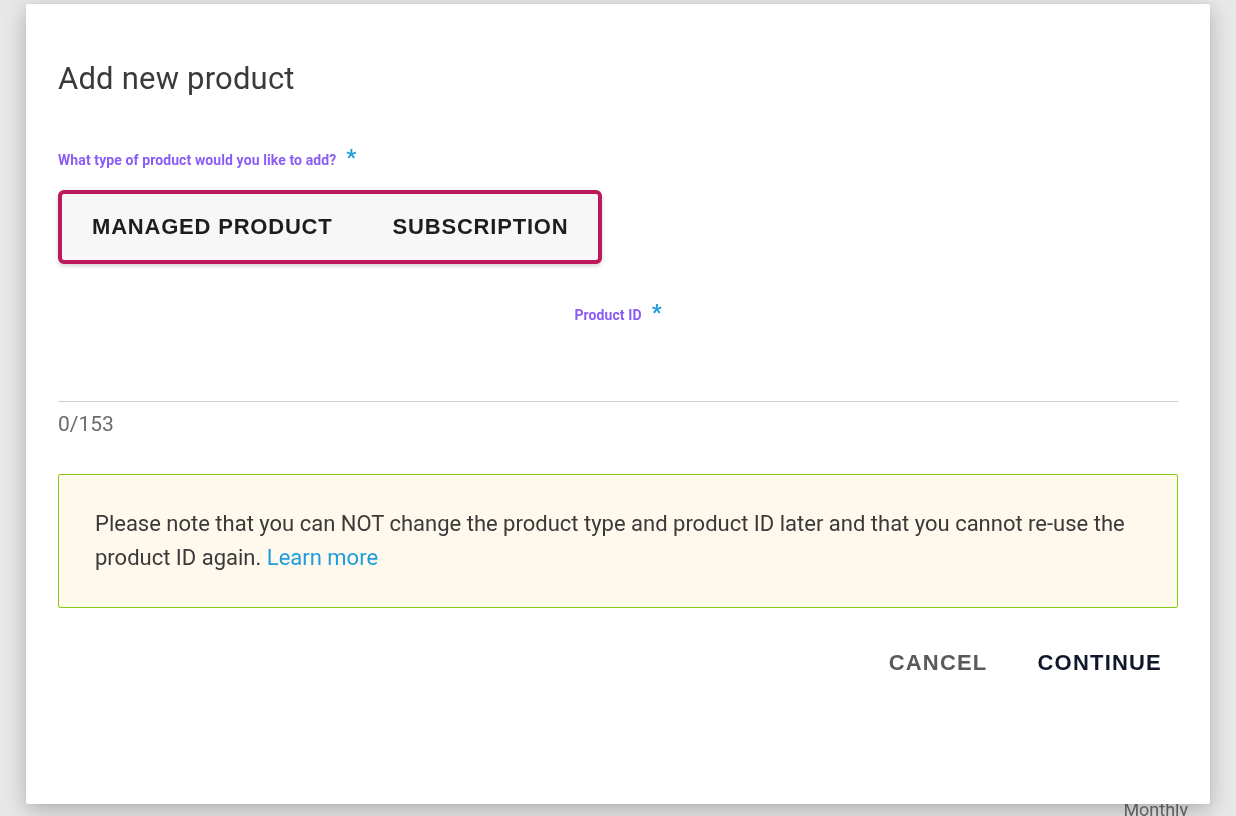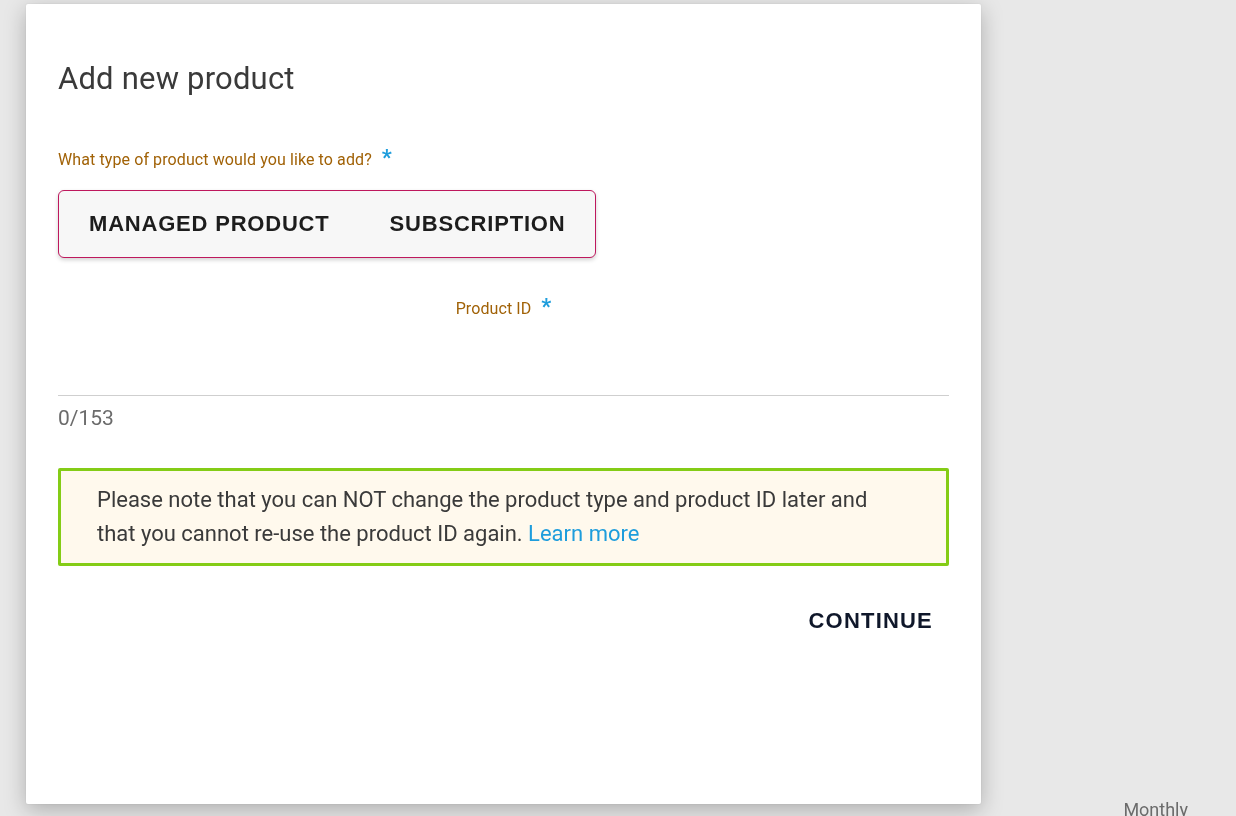--- a/index.html
+++ b/index.html
@@ -12,56 +12,56 @@
       background: #e8e8e8;
       width: 1236px;
       height: 816px;
       position: relative;
       overflow: hidden;
     }
     .dialog {
       position: absolute;
       left: 26px;
       top: 4px;
-      width: 955px;
+      width: 1184px;
       height: 800px;
       background: #ffffff;
       border-radius: 2px;
       box-shadow: 0 6px 22px rgba(0,0,0,0.25), 0 0 0 1px rgba(0,0,0,0.02);
       padding: 56px 32px 30px 32px;
       display: flex;
       flex-direction: column;
     }
     .dialog-title {
       font-size: 31px;
       font-weight: 400;
       color: #3a3a3a;
       letter-spacing: 0.2px;
       margin-bottom: 48px;
     }
     .field-label {
-      font-size: 16px;
-      font-weight: 400;
-      color: #a16207;
+      font-size: 14px;
+      font-weight: 700;
+      color: #8b5cf6;
       letter-spacing: 0.1px;
       display: inline;
     }
     .req-asterisk {
       color: #1e9ddc;
       font-weight: 700;
       font-size: 22px;
       margin-left: 6px;
     }
     .label-row {
       margin-bottom: 20px;
     }
     .toggle-group {
       display: inline-flex;
       background: #f7f7f7;
-      border: 1px solid #be185d;
+      border: 4px solid #be185d;
       border-radius: 6px;
       box-shadow: 0 2px 4px rgba(0,0,0,0.18);
       margin-bottom: 36px;
     }
     .toggle-button {
       padding: 20px 30px;
       font-size: 22px;
       font-weight: 700;
       letter-spacing: 0.8px;
       color: #1d1d1d;
@@ -88,24 +88,24 @@
       color: #222;
     }
     .char-counter {
       text-align: left;
       font-size: 21px;
       color: #6b6b6b;
       margin-top: 10px;
     }
     .notice-box {
       margin-top: 38px;
-      border: 3px solid #84cc16;
+      border: 1px solid #84cc16;
       background: #fff9ed;
       border-radius: 2px;
-      padding: 12px 36px;
+      padding: 32px 36px;
       font-size: 22px;
       line-height: 1.55;
       color: #3a3a3a;
     }
     .notice-link {
       color: #1e9ddc;
       cursor: pointer;
     }
     .dialog-actions {
       margin-top: 36px;
@@ -166,16 +166,17 @@
     </div>
     <input type="text" class="text-input" value="" style="">
     <div class="char-counter">0/153</div>
   </div>
 
   <div class="notice-box">
     <span>Please note that you can NOT change the product type and product ID later and that you cannot re-use the product ID again. </span><span class="notice-link">Learn more</span>
   </div>
 
   <div class="dialog-actions">
+    <button class="action-button action-cancel">CANCEL</button>
     <button class="action-button action-continue">CONTINUE</button>
   </div>
 
 </div>
 
 </body></html>

